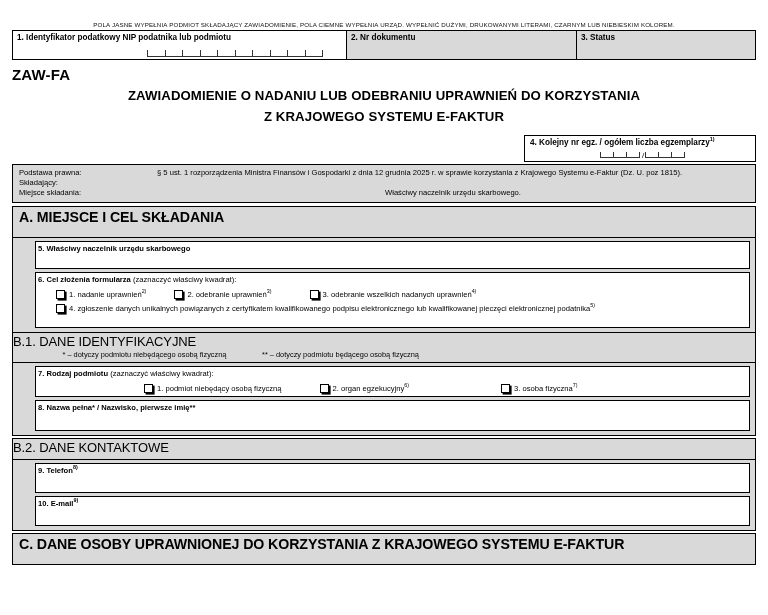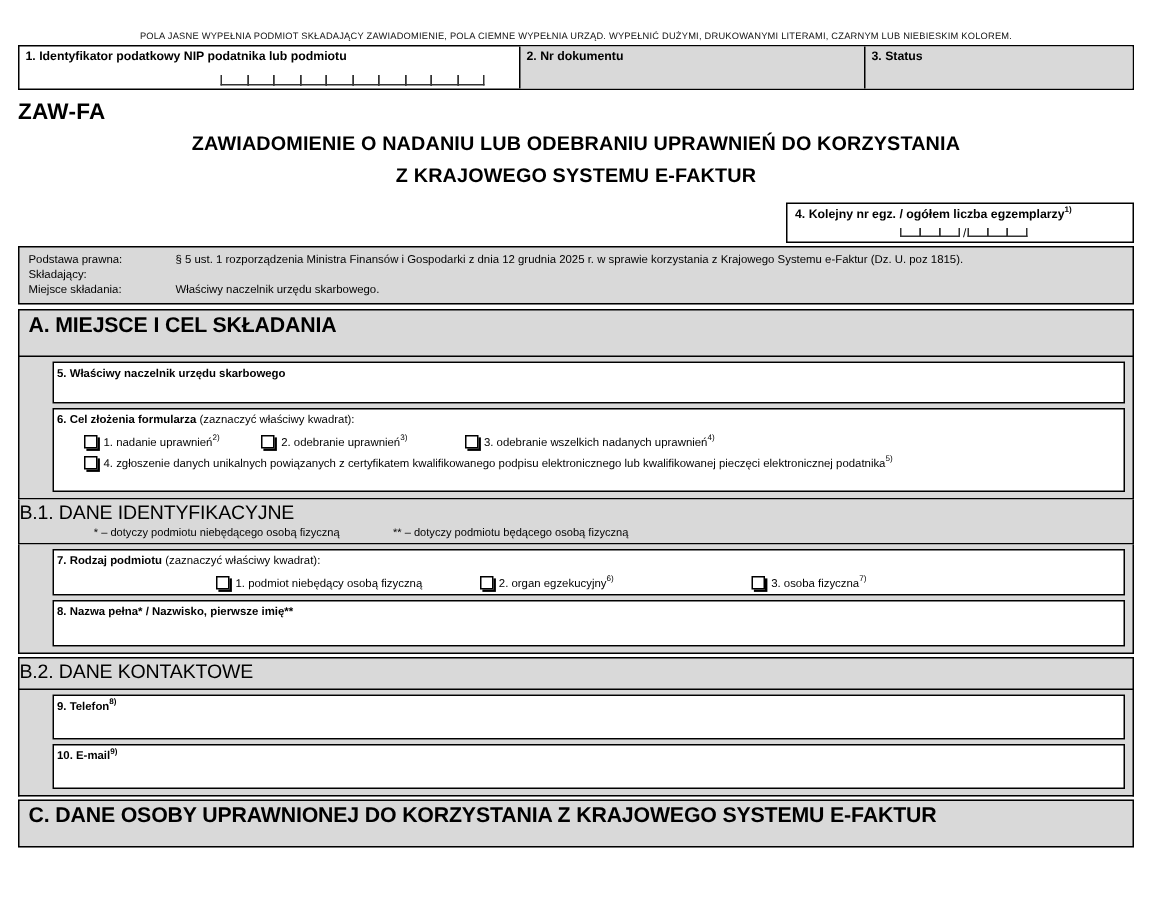--- a/index.html
+++ b/index.html
@@ -112,30 +112,30 @@
   
   .legal {
     border: 1.4px solid #000;
     background: #d9d9d9;
     box-sizing: border-box;
     padding: 3px 6px 3px 6px;
     margin-top: 2px;
     font-size: 7.6px;
     line-height: 10.2px;
   }
-  .legal-row { display: flex; }
+  .legal-row { display: flex; gap: 40px; }
   .legal-key {
     flex: 0 0 98px;
     white-space: nowrap;
   }
   .legal-val {
     flex: 1 1 auto;
     text-align: justify;
   }
-  .legal-val.nojust { text-align: left; }
+  .legal-val.nojust { text-align: center; }
 
   
   .band {
     border: 1.8px solid #000;
     background: #d9d9d9;
     box-sizing: border-box;
     height: 32px;
     font-size: 14.2px;
     font-weight: bold;
     line-height: 18px;

